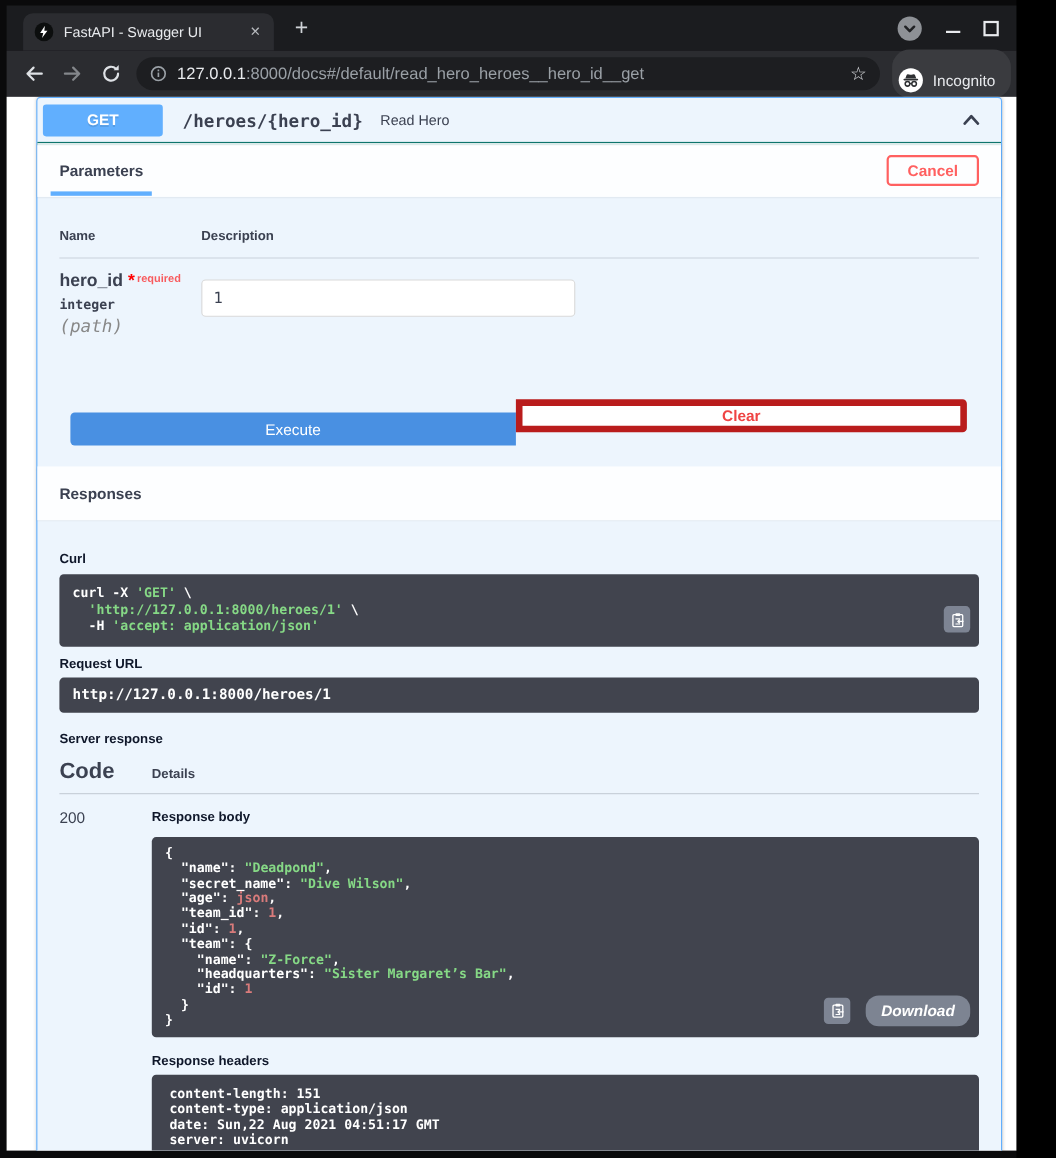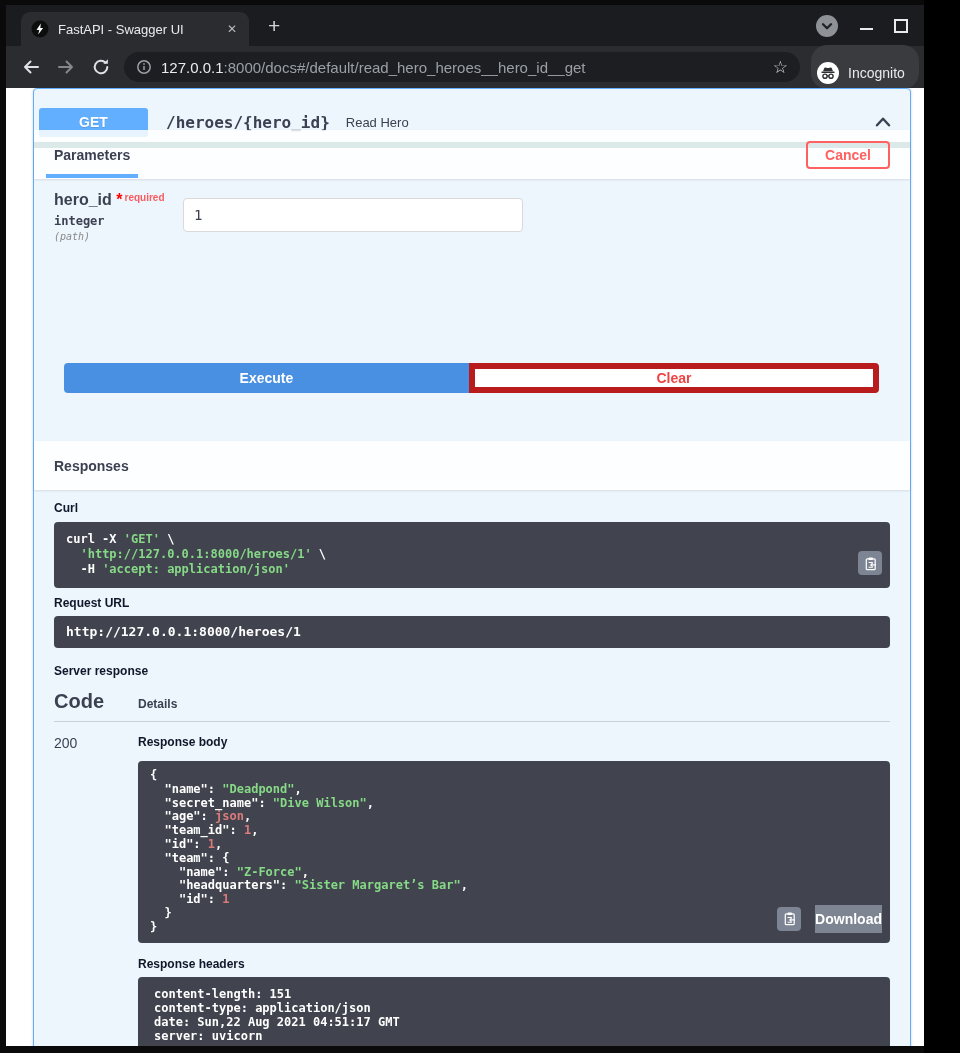--- a/index.html
+++ b/index.html
@@ -31,52 +31,52 @@
   .menu-dots{margin-left:9px;font-size:17px;color:#e8eaed;font-weight:700;}
   
   .page{position:absolute;top:88px;left:6px;width:930px;height:958px;background:#fff;overflow:hidden;}
   .scrollbar{position:absolute;top:88px;left:936px;width:16px;height:958px;background:#f0f0f2;}
   .sb-up{position:absolute;top:5px;left:4px;width:0;height:0;border-left:4px solid transparent;
          border-right:4px solid transparent;border-bottom:6px solid #5a5d61;}
   .sb-thumb{position:absolute;top:102px;left:1px;width:14px;height:287px;background:#b9babc;}
   
   .opblock{position:absolute;left:27px;top:0;width:878px;height:1100px;border:1px solid #61affe;
            border-radius:4px;background:#edf5fd;box-shadow:0 0 3px rgba(0,0,0,.19);box-sizing:border-box;}
-  .op-summary{position:absolute;top:13px;left:0;right:0;height:40px;border-bottom:6px solid #0f766e;
+  .op-summary{position:absolute;top:0;left:0;right:0;height:40px;border-bottom:3px solid #0f766e;
               display:flex;align-items:center;padding:0 10px 0 5px;justify-content:flex-end;}
   .method-badge{width:109px;height:29px;background:#61affe;border-radius:3px;color:#fff;font-weight:700;
                 font-size:14px;display:flex;align-items:center;justify-content:center;
                 text-shadow:0 1px 0 rgba(0,0,0,.1);}
   .op-path{margin-left:18px;font-family:"DejaVu Sans Mono",monospace;font-weight:700;font-size:16px;color:#3b4151;}
   .op-desc{margin-left:16px;font-size:13px;color:#3b4151;}
   .op-chevron{margin-left:auto;margin-right:6px;display:flex;}
   .sec-header{position:absolute;left:0;right:0;height:49px;background:rgba(255,255,255,.85);
               display:flex;align-items:center;padding:0 20px;box-sizing:border-box;
               box-shadow:0 1px 2px rgba(0,0,0,.10);}
   .sec-params{top:41px;}
-  .sec-responses{top:352px;}
+  .sec-responses{top:335px;}
   .sec-title{font-size:14px;font-weight:700;color:#3b4151;}
   .param-underline{position:absolute;left:12px;bottom:1px;width:92px;height:4px;background:#61affe;}
   .btn-cancel{margin-left:auto;height:24px;border:2px solid #ff6060;border-radius:4px;background:transparent;
               color:#ff6060;font-weight:700;font-size:14px;padding:0 17px;display:flex;align-items:center;}
   .params-table{position:absolute;top:90px;left:20px;right:20px;}
   .thead{display:flex;padding:28px 0 13px;border-bottom:1px solid rgba(59,65,81,.2);}
   .th{font-size:12px;font-weight:700;color:#3b4151;}
   .col-name{width:129px;}
   .prow{display:flex;padding-top:12px;}
   .pname-main{font-size:16px;font-weight:700;color:#3b4151;}
   .pname-star{color:#f00;}
   .pname-required{font-size:10px;color:rgba(255,0,0,.63);vertical-align:4px;margin-left:2px;}
   .ptype{margin-top:5px;font-family:"DejaVu Sans Mono",monospace;font-size:12px;font-weight:700;color:#3b4151;}
-  .ploc{margin-top:3px;font-family:"DejaVu Sans Mono",monospace;font-size:10px;font-style:italic;color:#888;}
+  .ploc{margin-top:3px;font-family:"DejaVu Sans Mono",monospace;font-size:16px;font-style:italic;color:#888;}
   .pinput{margin-top:7px;width:340px;height:34px;border:1px solid #d9d9d9;border-radius:4px;background:#fff;
           padding:0 10px;font-family:"DejaVu Sans Mono",monospace;font-size:14px;color:#3b4151;box-sizing:border-box;}
   .execute-wrapper{position:absolute;top:274px;left:30px;right:31px;display:flex;}
   .btn-execute{flex:412;height:30px;background:#4990e2;border:none;border-radius:4px 0 0 4px;color:#fff;
-               font-weight:700;font-size:14px;}
+               font-weight:400;font-size:14px;margin-top:12px;}
   .btn-clear{flex:405;height:30px;background:#fff;border:6px solid #b91c1c;border-radius:0 4px 4px 0;color:#ef4444;
              font-weight:700;font-size:14px;}
   .responses-inner{position:absolute;top:384px;left:0;right:0;padding:28px 20px 0;box-sizing:border-box;}
   .lbl{font-size:12px;font-weight:700;color:#0f172a;}
   .codeblock{background:#41444e;border-radius:4px;color:#fff;font-family:"DejaVu Sans Mono",monospace;
              font-size:12px;font-weight:700;white-space:pre;position:relative;box-sizing:border-box;}
   .curl-block{margin-top:7px;padding:10px 12px;line-height:15px;height:66px;}
   .copy-btn{position:absolute;right:8px;bottom:13px;width:24px;height:24px;background:#7d8493;border-radius:4px;
             display:flex;align-items:center;justify-content:center;}
   .requrl-lbl{margin-top:8px;}
@@ -84,22 +84,22 @@
   .srvresp-lbl{margin-top:16px;}
   .live-head{display:flex;margin-top:12px;padding-bottom:8px;border-bottom:1px solid rgba(59,65,81,.2);
              align-items:baseline;}
   .col-code{width:84px;}
   .th-code{font-size:20px;font-weight:700;color:#3b4151;}
   .live-row{display:flex;padding-top:13px;}
   .status-code{font-size:14px;color:#3b4151;}
   .details-cell{flex:1;}
   .body-block{margin-top:12px;padding:8px 12px;line-height:13.8px;}
   .dl-row{position:absolute;right:8px;bottom:10px;display:flex;gap:14px;align-items:center;}
-  .btn-download{height:28px;background:#7d8492;border:none;border-radius:0;color:#fff;font-weight:700;
-                font-size:14px;padding:0 0;font-family:"Liberation Sans",sans-serif;}
+  .btn-download{height:28px;background:#7d8492;border:none;border-radius:12px;color:#fff;font-weight:700;
+                font-size:14px;padding:0 14px;font-family:"Liberation Sans",sans-serif;font-style:italic;}
   .resphdr-lbl{margin-top:14px;}
   .hdr-block{margin-top:6px;padding:10px 16px;line-height:14px;height:76px;}
   .tok-p{color:#fff;}
   .tok-k{color:#fff;}
   .tok-s{color:#86d986;}
   .tok-n{color:#d97b7b;}
 </style>
 </head>
 <body>
 
@@ -188,20 +188,24 @@
         </span>
       </div>
 
       <div class="sec-header sec-params">
         <span class="sec-title">Parameters</span>
         <span class="param-underline"></span>
         <div class="btn-cancel">Cancel</div>
       </div>
 
       <div class="params-table">
+        <div class="thead">
+          <span class="th col-name">Name</span>
+          <span class="th">Description</span>
+        </div>
         <div class="prow">
           <div class="col-name">
             <div class="pname-main"><span>hero_id</span> <span class="pname-star">*</span><span class="pname-required">required</span></div>
             <div class="ptype">integer</div>
             <div class="ploc">(path)</div>
           </div>
           <div>
             <input class="pinput" value="1" style="">
           </div>
         </div>

